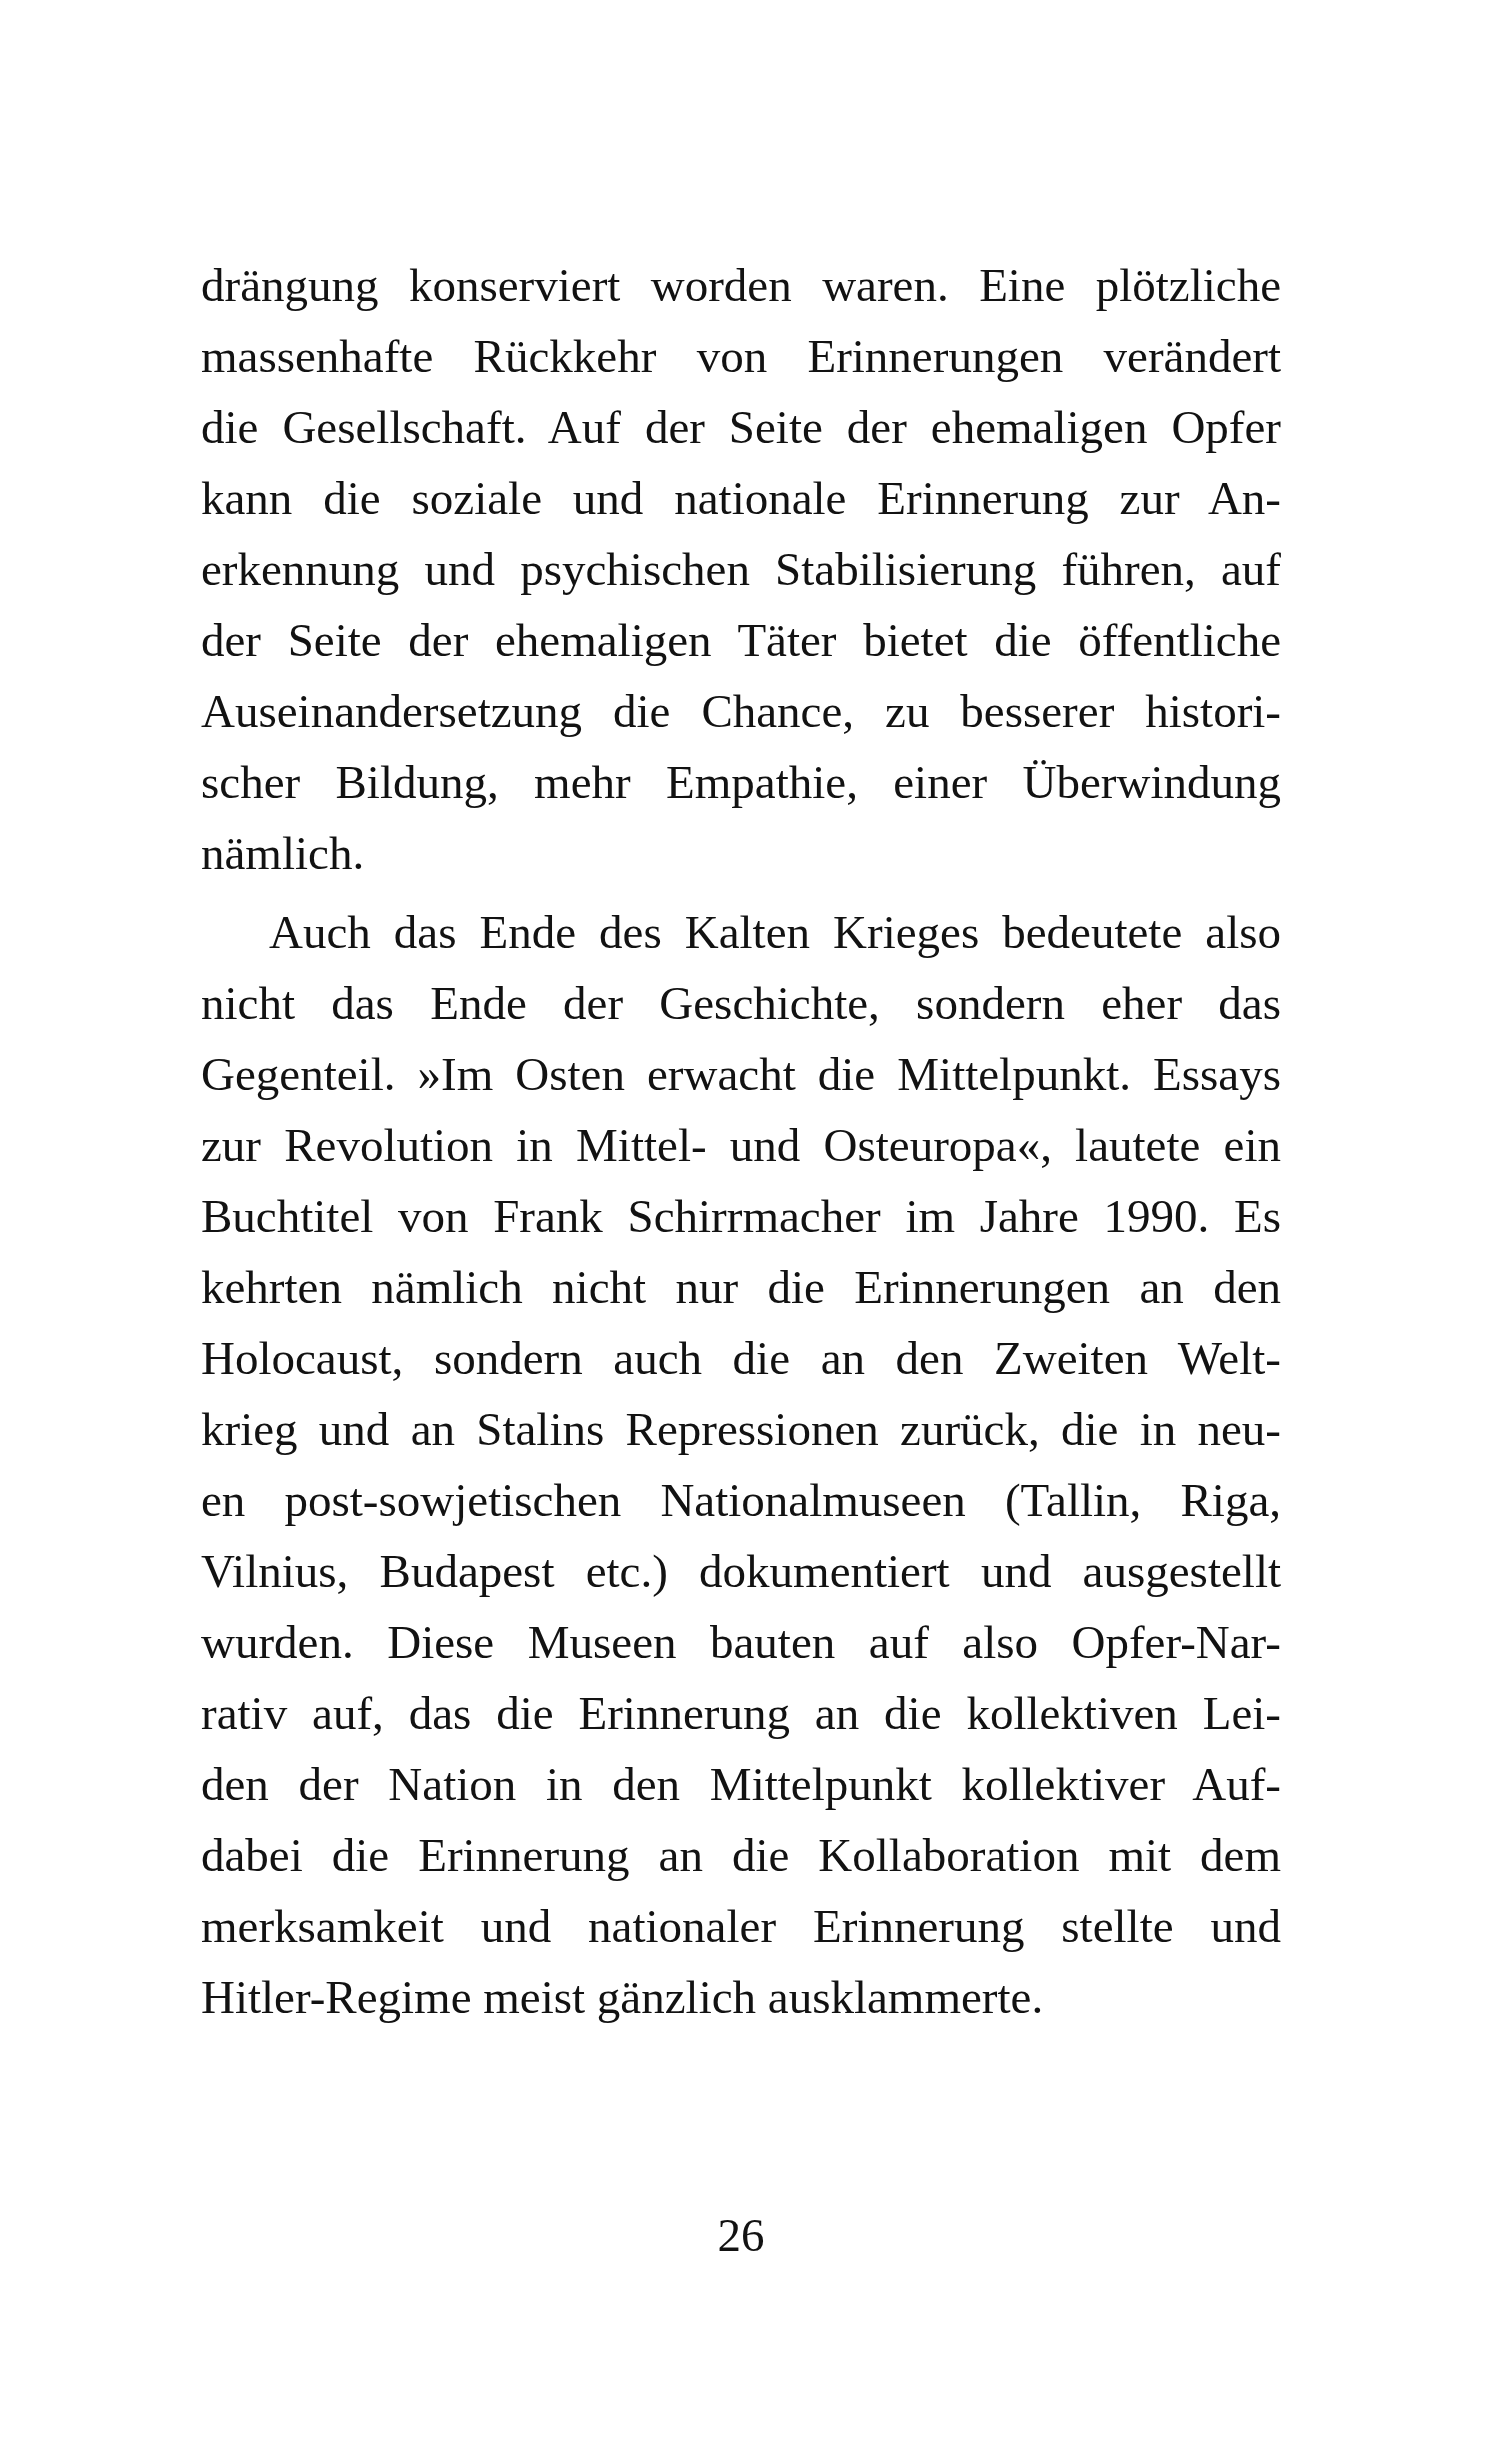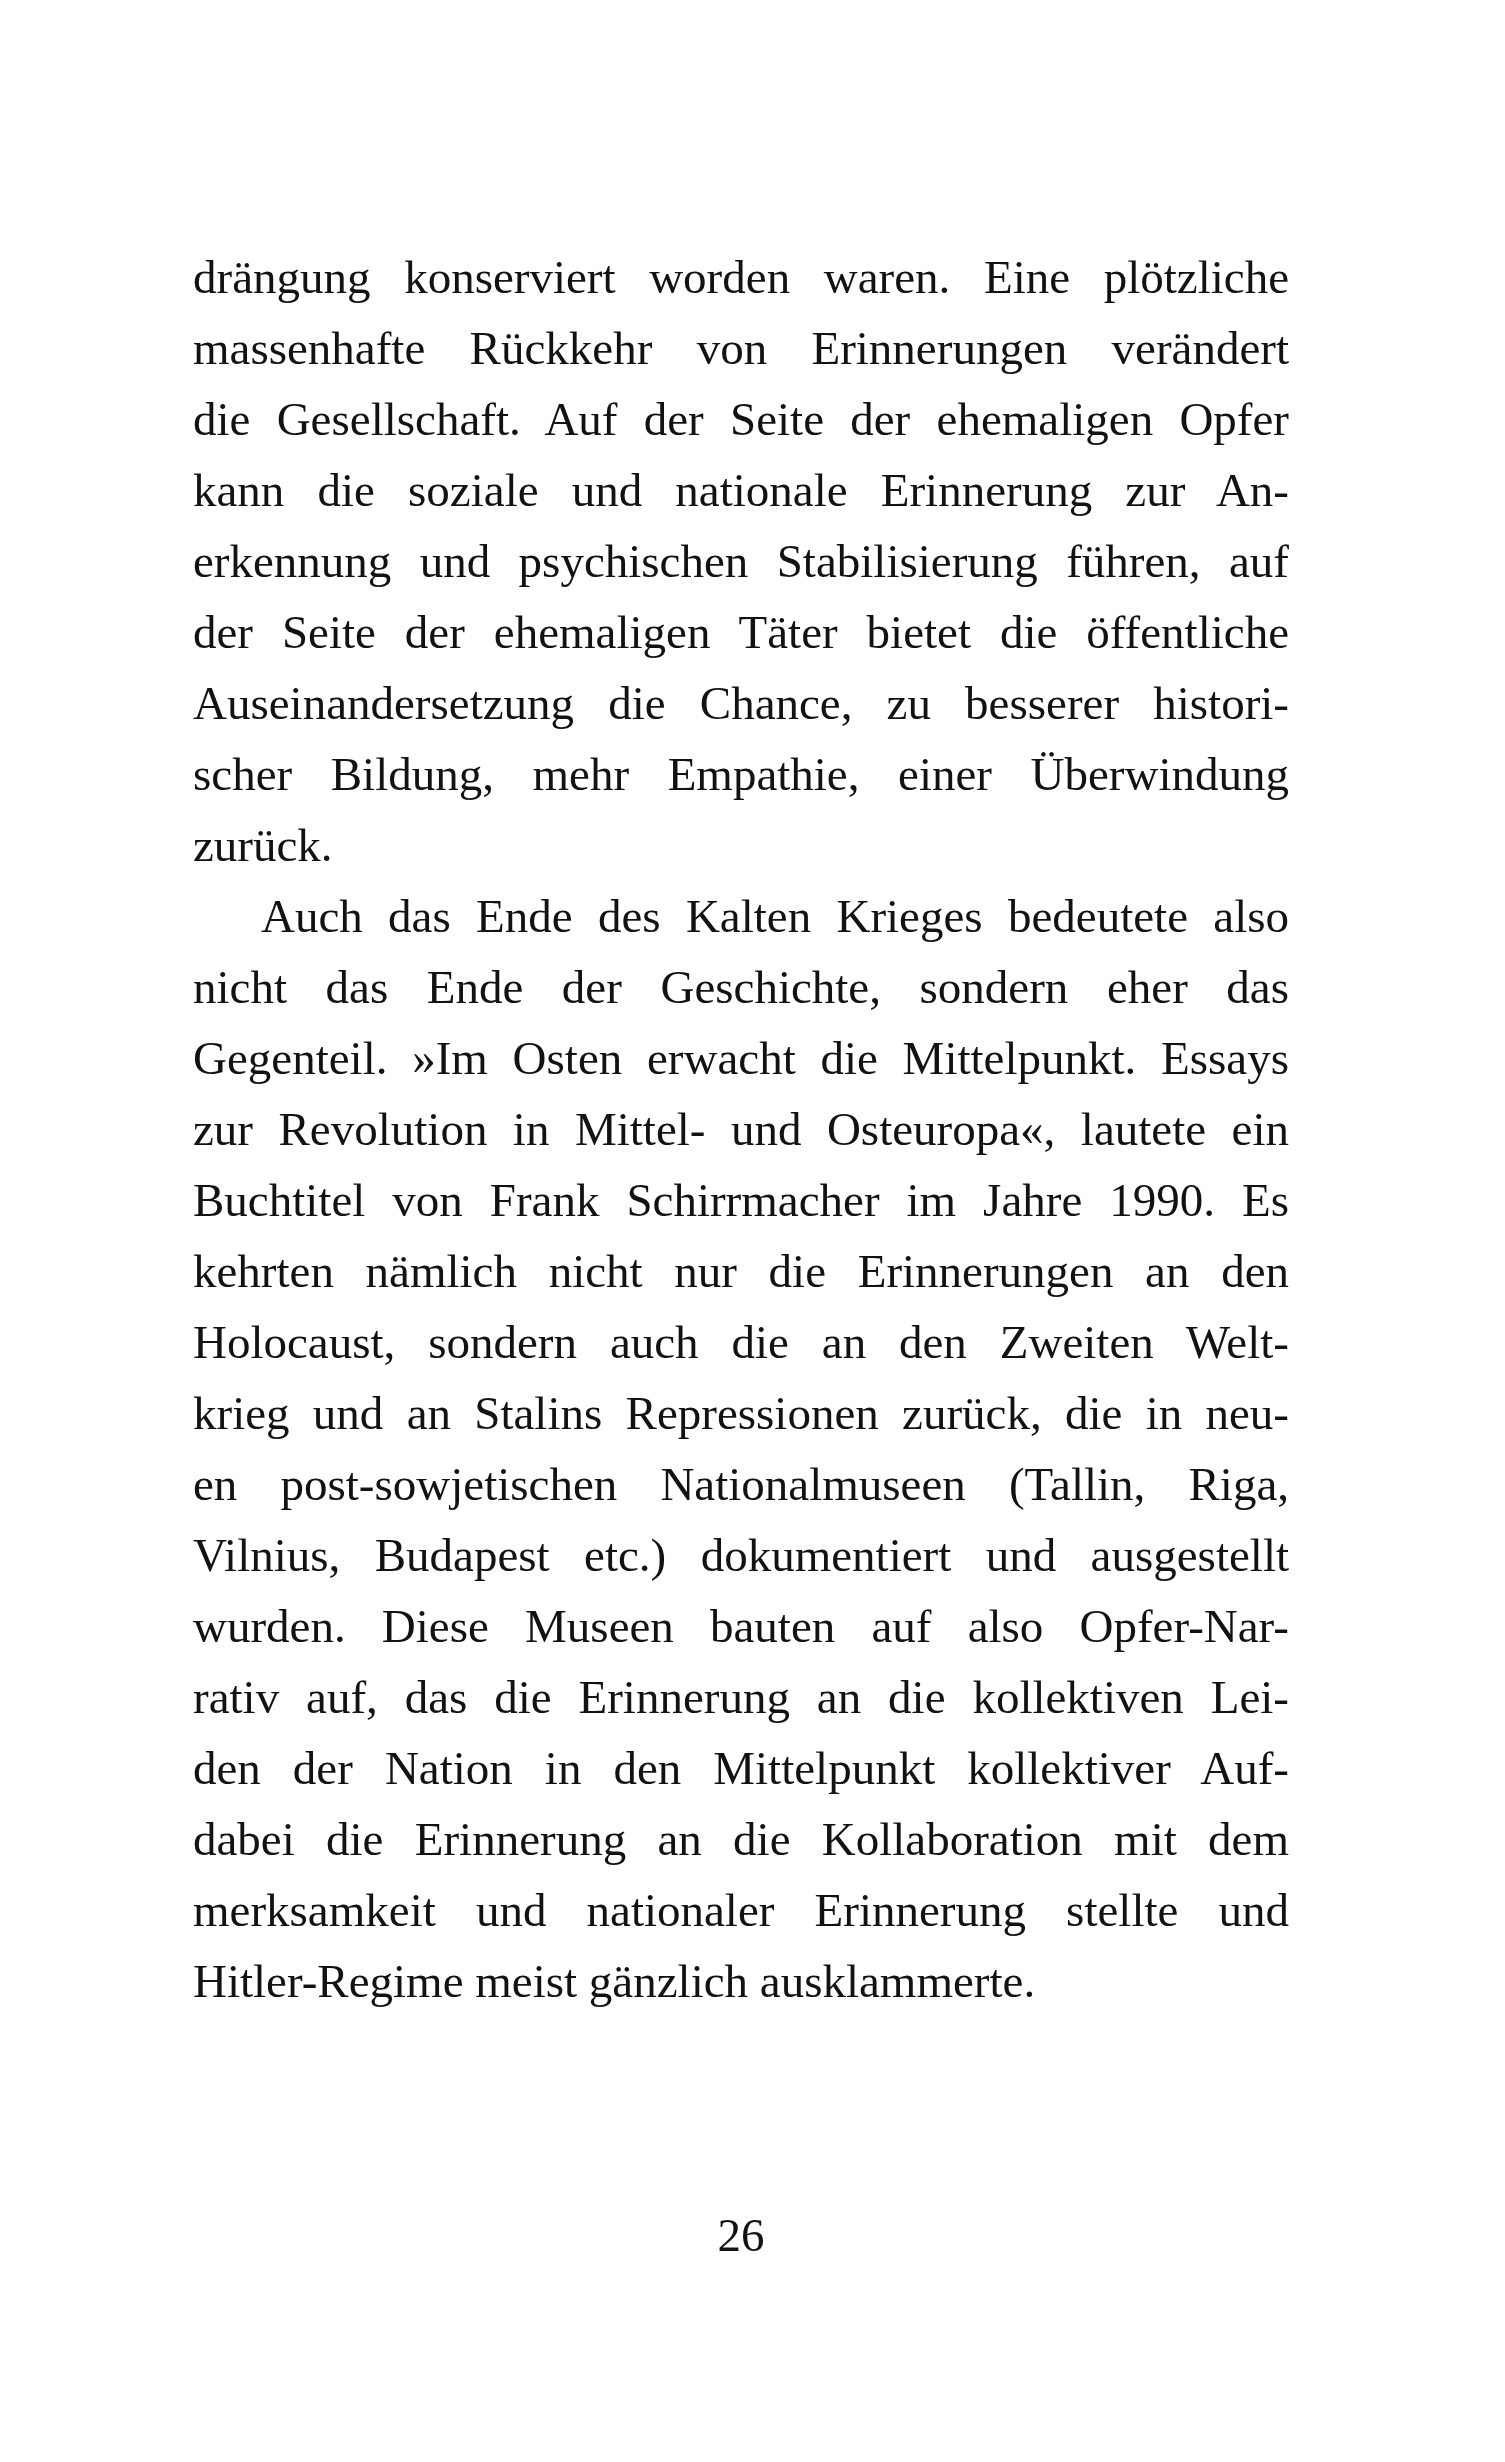--- a/index.html
+++ b/index.html
@@ -16,21 +16,21 @@
   }
   .text-block {
     position: absolute;
     left: 193px;
     top: 242px;
     width: 1096px;
     font-size: 47px;
     line-height: 71px;
   }
   .paragraph {
-    margin: 0;
+    margin: 8px;
     padding: 0;
   }
   .line {
     text-align: justify;
     text-align-last: justify;
     height: 71px;
     overflow: hidden;
     white-space: normal;
   }
   .line.para-end {
@@ -58,21 +58,21 @@
 
     <div class="paragraph">
       <div class="line">drängung konserviert worden waren. Eine plötzliche</div>
       <div class="line">massenhafte Rückkehr von Erinnerungen verändert</div>
       <div class="line">die Gesellschaft. Auf der Seite der ehemaligen Opfer</div>
       <div class="line">kann die soziale und nationale Erinnerung zur An-</div>
       <div class="line">erkennung und psychischen Stabilisierung führen, auf</div>
       <div class="line">der Seite der ehemaligen Täter bietet die öffentliche</div>
       <div class="line">Auseinandersetzung die Chance, zu besserer histori-</div>
       <div class="line">scher Bildung, mehr Empathie, einer Überwindung</div>
-      <div class="line para-end">zurück.</div>
+      <div class="line para-end">nämlich.</div>
     </div>
 
     <div class="paragraph">
       <div class="line indent">Auch das Ende des Kalten Krieges bedeutete also</div>
       <div class="line">nicht das Ende der Geschichte, sondern eher das</div>
       <div class="line">Gegenteil. »Im Osten erwacht die Mittelpunkt. Essays</div>
       <div class="line">zur Revolution in Mittel- und Osteuropa«, lautete ein</div>
       <div class="line">Buchtitel von Frank Schirrmacher im Jahre 1990. Es</div>
       <div class="line">kehrten nämlich nicht nur die Erinnerungen an den</div>
       <div class="line">Holocaust, sondern auch die an den Zweiten Welt-</div>

